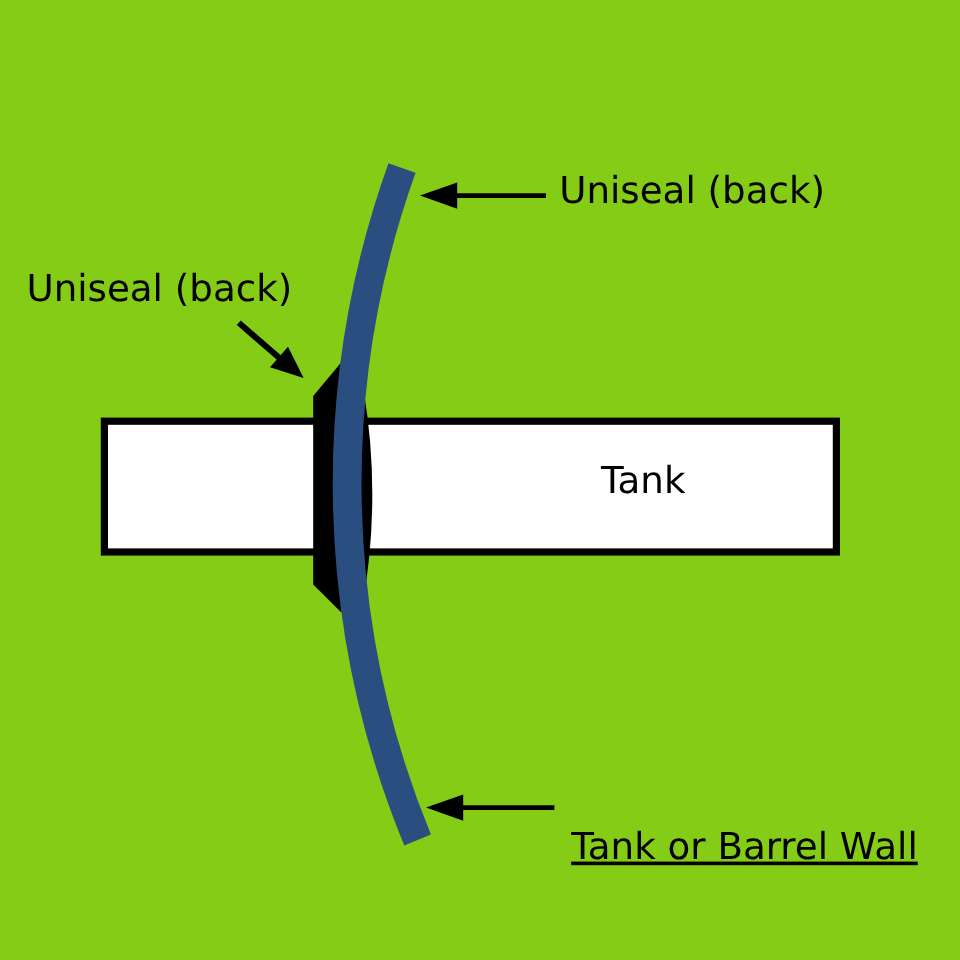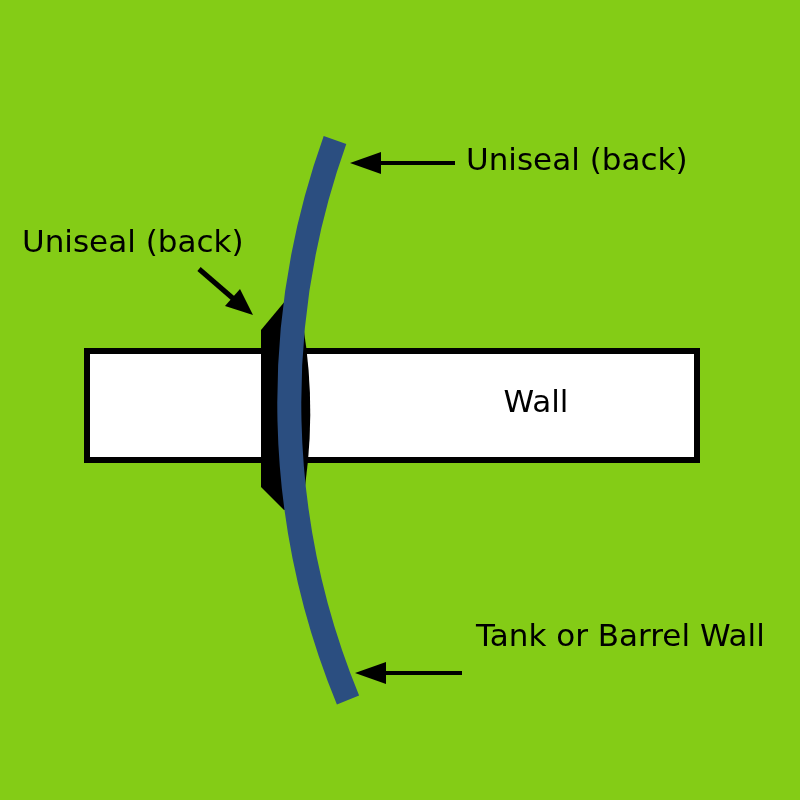--- a/index.html
+++ b/index.html
@@ -26,21 +26,21 @@
     position: absolute;
     color: #000000;
     font-size: 31px;
     line-height: 1;
     white-space: nowrap;
     letter-spacing: 0px;
   }
   .label-uniseal-back  { left: 466px; top: 144px; }
   .label-uniseal-front { left: 22px;  top: 226px; }
   .label-pipe          { left: 476px; top: 386px; width: 120px; text-align: center; }
-  .label-tank-wall     { left: 476px; top: 620px; }
+  .label-tank-wall     { left: 476px; top: 691px; text-decoration: underline; }
 </style>
 </head>
 <body>
 
 <div class="canvas">
 
   <svg class="diagram-svg" viewBox="0 0 800 800">
 
     <rect x="87" y="351" width="610" height="109" fill="#FFFFFF" stroke="#000000" stroke-width="6"></rect>
 
@@ -64,17 +64,17 @@
       <path d="M 381 673 L 462 673" stroke="#000000" stroke-width="4" fill="none"></path>
       <path d="M 355 673 L 386 662 L 386 684 Z" fill="#000000"></path>
     </g>
 
   </svg>
 
   <div class="label label-uniseal-back">Uniseal (back)</div>
 
   <div class="label label-uniseal-front">Uniseal (back)</div>
 
-  <div class="label label-pipe">Wall</div>
+  <div class="label label-pipe">Tank</div>
 
   <div class="label label-tank-wall">Tank or Barrel Wall</div>
 
 </div>
 
 </body></html>

